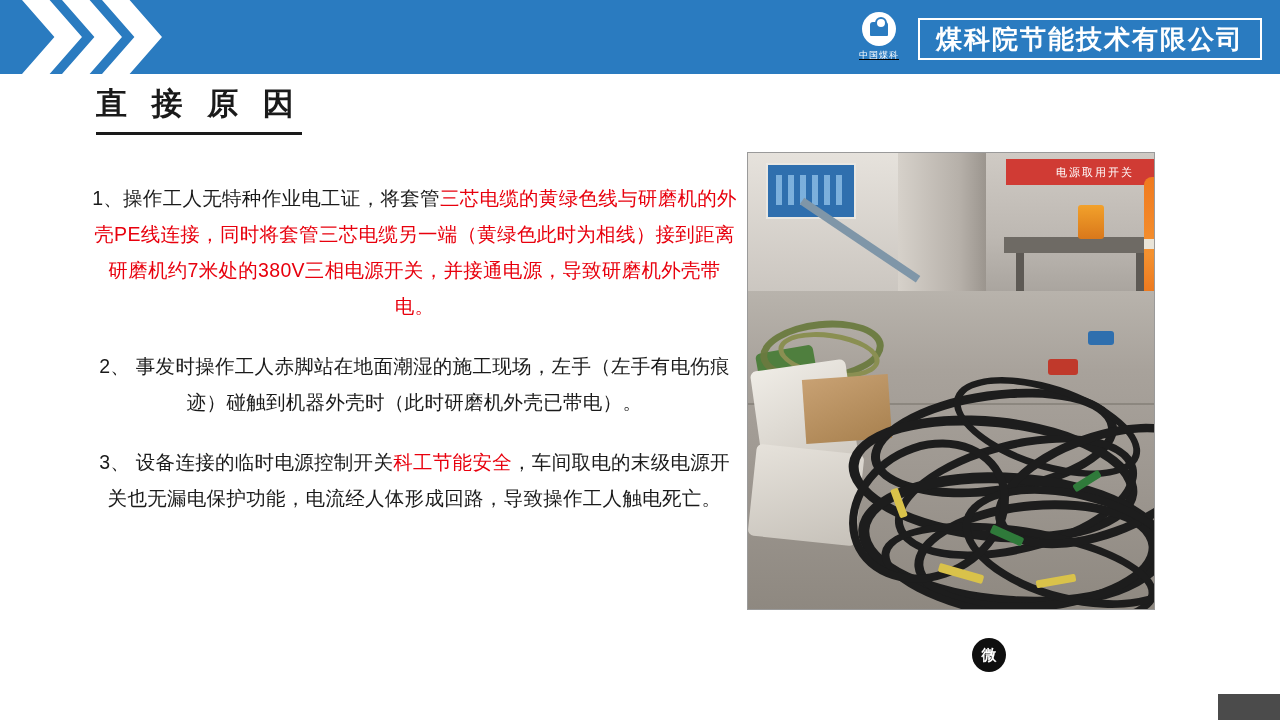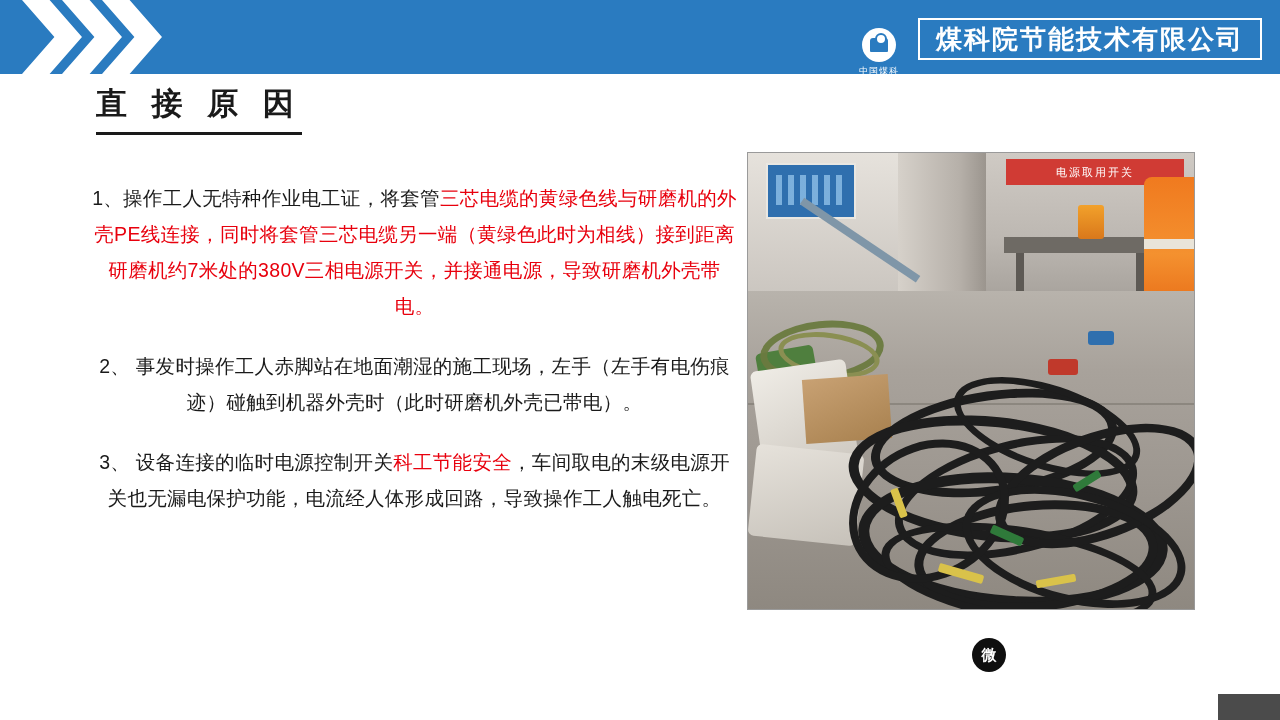--- a/index.html
+++ b/index.html
@@ -38,24 +38,25 @@
     background: #ffffff;
     clip-path: polygon(0 0, 46% 0, 100% 50%, 46% 100%, 0 100%, 54% 50%);
   }
   .chev.c1 { left: 22px; }
   .chev.c2 { left: 62px; }
   .chev.c3 { left: 102px; }
 
   .logo-badge {
     position: absolute;
     left: 848px;
-    top: 28px;
+    top: 12px;
     width: 62px;
     height: 52px;
     text-align: center;
+    text-decoration: underline;
   }
   .logo-circle {
     width: 34px;
     height: 34px;
     border-radius: 50%;
     background: #ffffff;
     margin: 0 auto;
     position: relative;
   }
   .logo-circle::after {
@@ -128,21 +129,21 @@
   }
   .para { margin-bottom: 24px; text-align: center; }
   .para:last-child { margin-bottom: 0; }
   .red { color: #e8000d; }
 
   
   .photo {
     position: absolute;
     left: 747px;
     top: 152px;
-    width: 448px;
+    width: 408px;
     height: 458px;
     overflow: hidden;
     background: #ef4444;
     border: 1px solid #9a9a9a;
     box-sizing: border-box;
   }
   .ph { position: absolute; }
   
   .wall {
     left: 0; top: 0; width: 498px; height: 140px;

